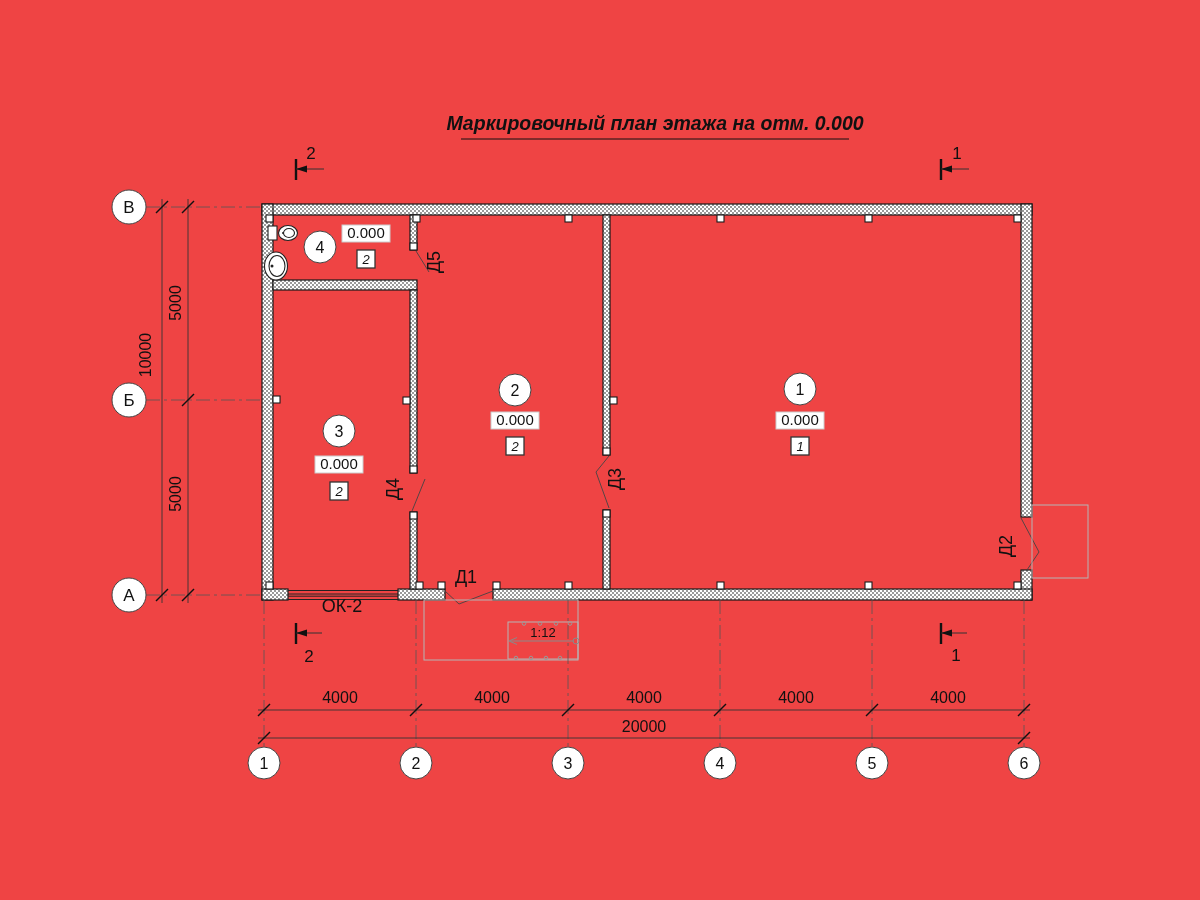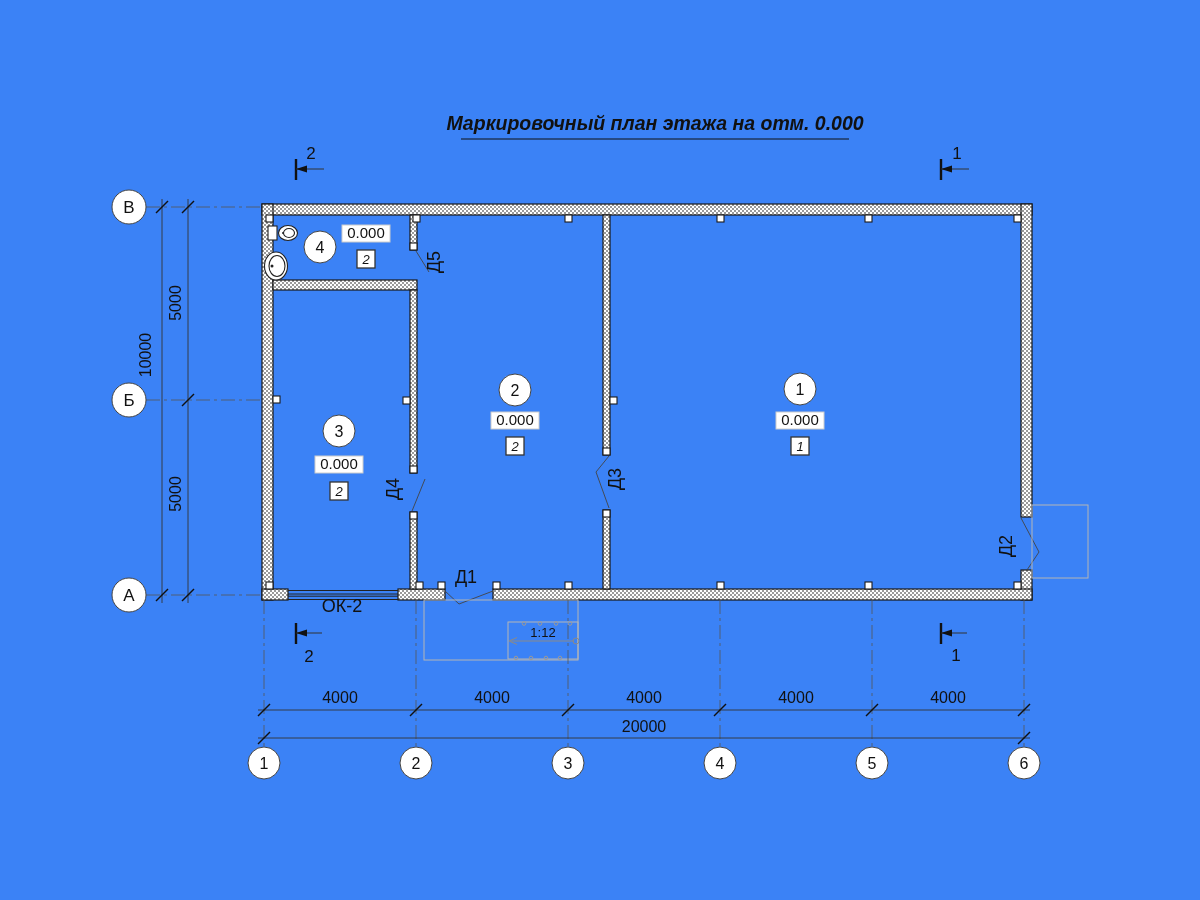--- a/index.html
+++ b/index.html
@@ -1,16 +1,16 @@
 <!DOCTYPE html>
 <html><head>
 <meta charset="utf-8">
 <style>
   html,body{margin:0;padding:0;background:#ffffff;}
-  .page{position:relative;width:1200px;height:900px;background:#3b82f6;overflow:hidden;
+  .page{position:relative;width:1200px;height:900px;background:#ef4444;overflow:hidden;
         font-family:"Liberation Sans", sans-serif;}
   svg{display:block;}
   svg text{fill:#111111;font-family:"Liberation Sans", sans-serif;}
   .wall{fill:url(#hatch);stroke:#1a1a1a;stroke-width:1.2;}
   .pil{fill:#ffffff;stroke:#1a1a1a;stroke-width:1.1;}
   .axis{stroke:#555555;stroke-width:0.8;fill:none;stroke-dasharray:14 4 3 4;}
   .dim{stroke:#333333;stroke-width:0.9;fill:none;}
   .tick{stroke:#111111;stroke-width:1.5;}
   .gridcircle{fill:#ffffff;stroke:#444444;stroke-width:1;}
   .roomcircle{fill:#ffffff;stroke:#444444;stroke-width:1;}

